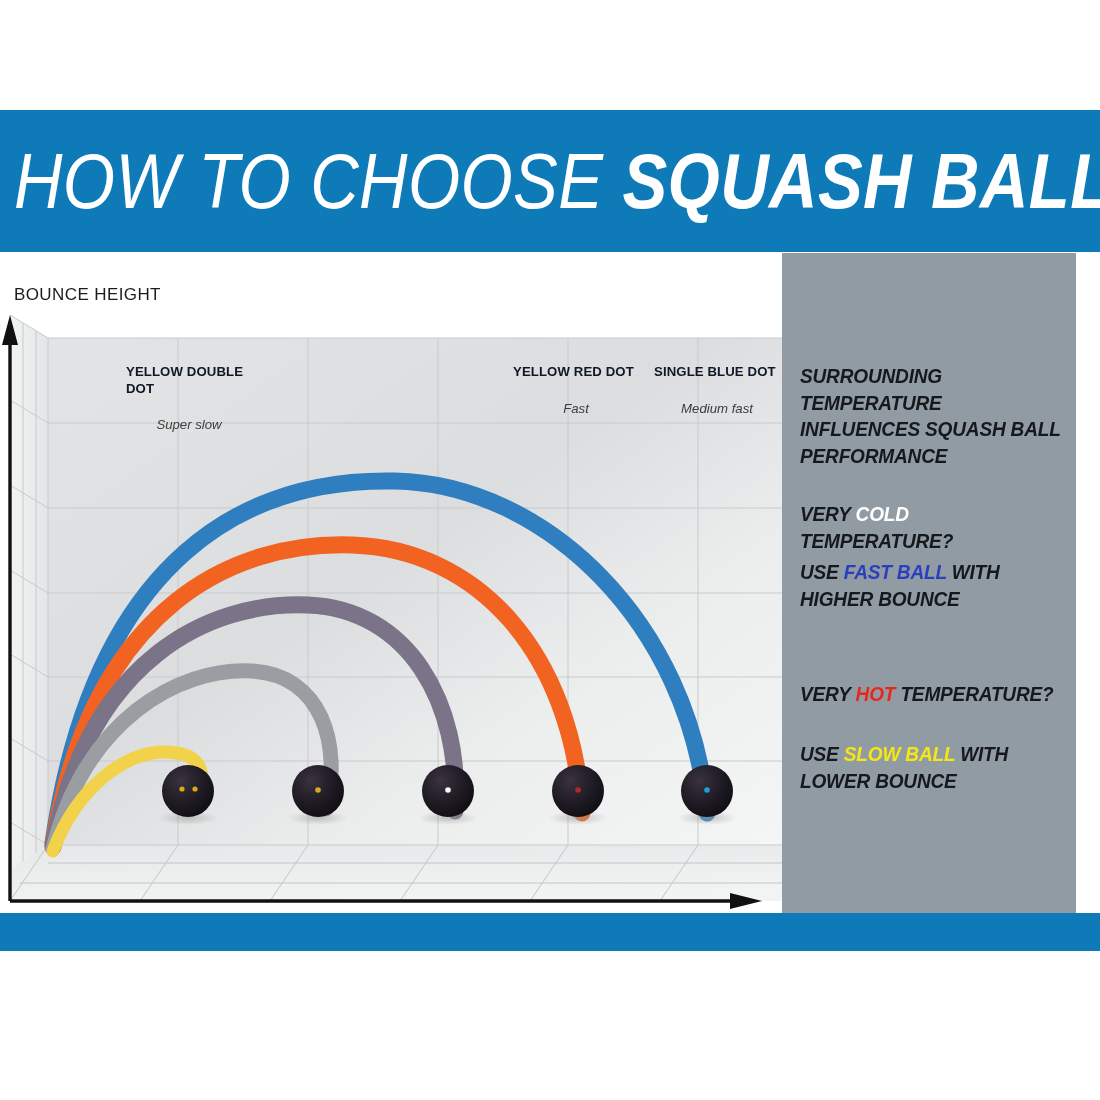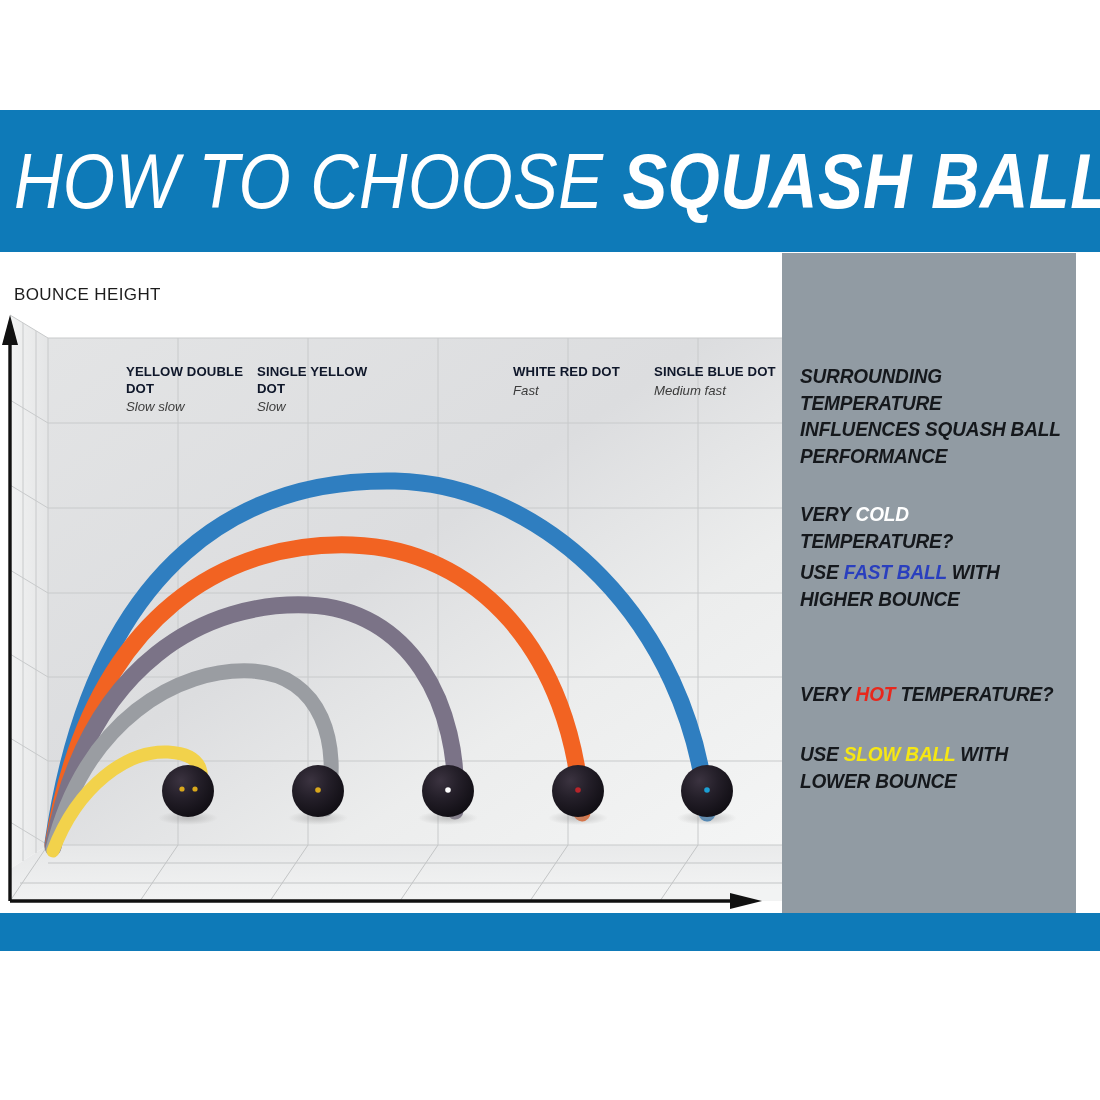--- a/index.html
+++ b/index.html
@@ -83,21 +83,21 @@
     position:absolute;
     font-family:"Liberation Sans", sans-serif;
     width:126px;
   }
   .collabel .nm{
     font-size:13.2px;font-weight:bold;color:#0f172a;
     line-height:16.5px;letter-spacing:0.1px;
   }
   .collabel .sp{
     font-size:13.2px;font-style:italic;color:#3b3b3b;
-    line-height:17px;margin-top:1px;
+    line-height:17px;margin-top:19px;text-align:center;
   }
 </style>
 </head>
 <body>
 
 <div id="root">
 
   <div class="topbar"></div>
   <div class="title">
     <span class="lt">HOW TO CHOOSE</span>
@@ -222,28 +222,24 @@
       <g>
         <line x1="10" y1="648" x2="10" y2="88" stroke="#111111" stroke-width="3.4"></line>
         <polygon points="10,62 2,92 18,92" fill="#111111"></polygon>
         <line x1="10" y1="648" x2="738" y2="648" stroke="#111111" stroke-width="3.4"></line>
         <polygon points="762,648 730,640 730,656" fill="#111111"></polygon>
       </g>
     </svg>
 
     <div class="collabel" style="left:126px;top:111px;">
       <div class="nm">YELLOW DOUBLE DOT</div>
-      <div class="sp">Slow slow</div>
-    </div>
-    <div class="collabel" style="left:257px;top:111px;">
-      <div class="nm">SINGLE YELLOW DOT</div>
-      <div class="sp">Slow</div>
+      <div class="sp">Super slow</div>
     </div>
     <div class="collabel" style="left:513px;top:111px;">
-      <div class="nm">WHITE RED DOT</div>
+      <div class="nm">YELLOW RED DOT</div>
       <div class="sp">Fast</div>
     </div>
     <div class="collabel" style="left:654px;top:111px;">
       <div class="nm">SINGLE BLUE DOT</div>
       <div class="sp">Medium fast</div>
     </div>
   </div>
 
   <div class="graypanel">
     <div class="gp-block gp-b1">SURROUNDING TEMPERATURE INFLUENCES SQUASH BALL PERFORMANCE</div>

